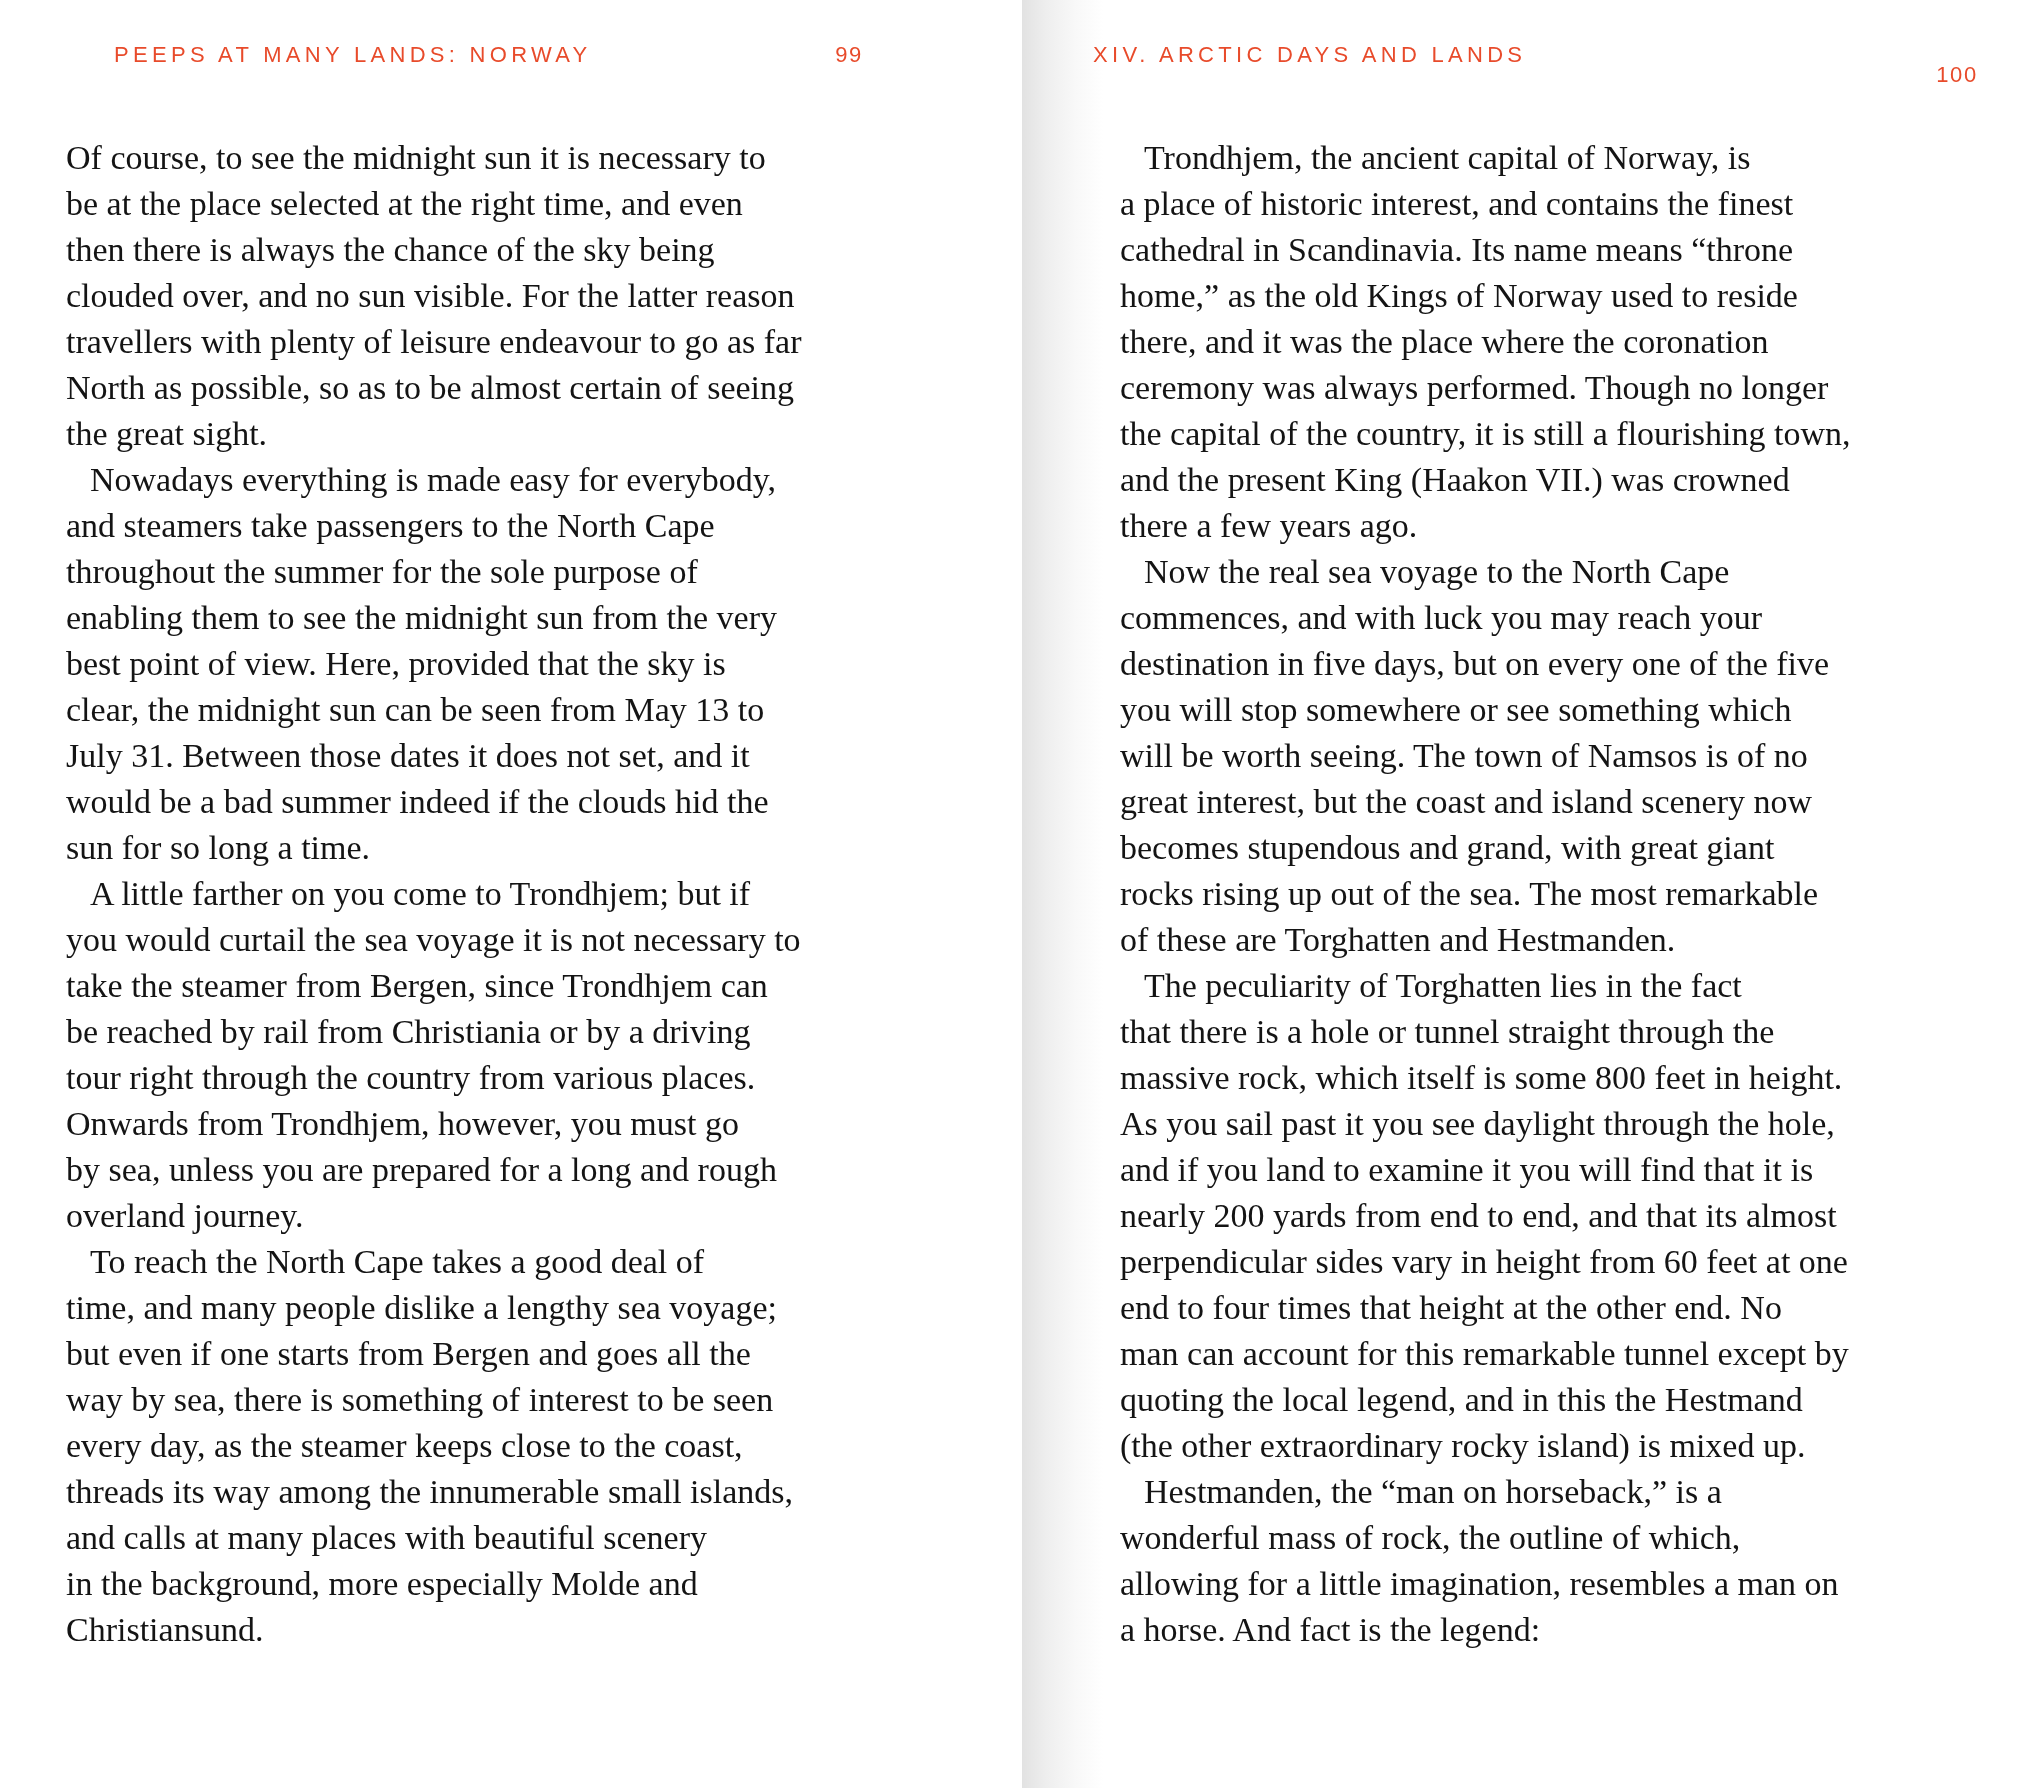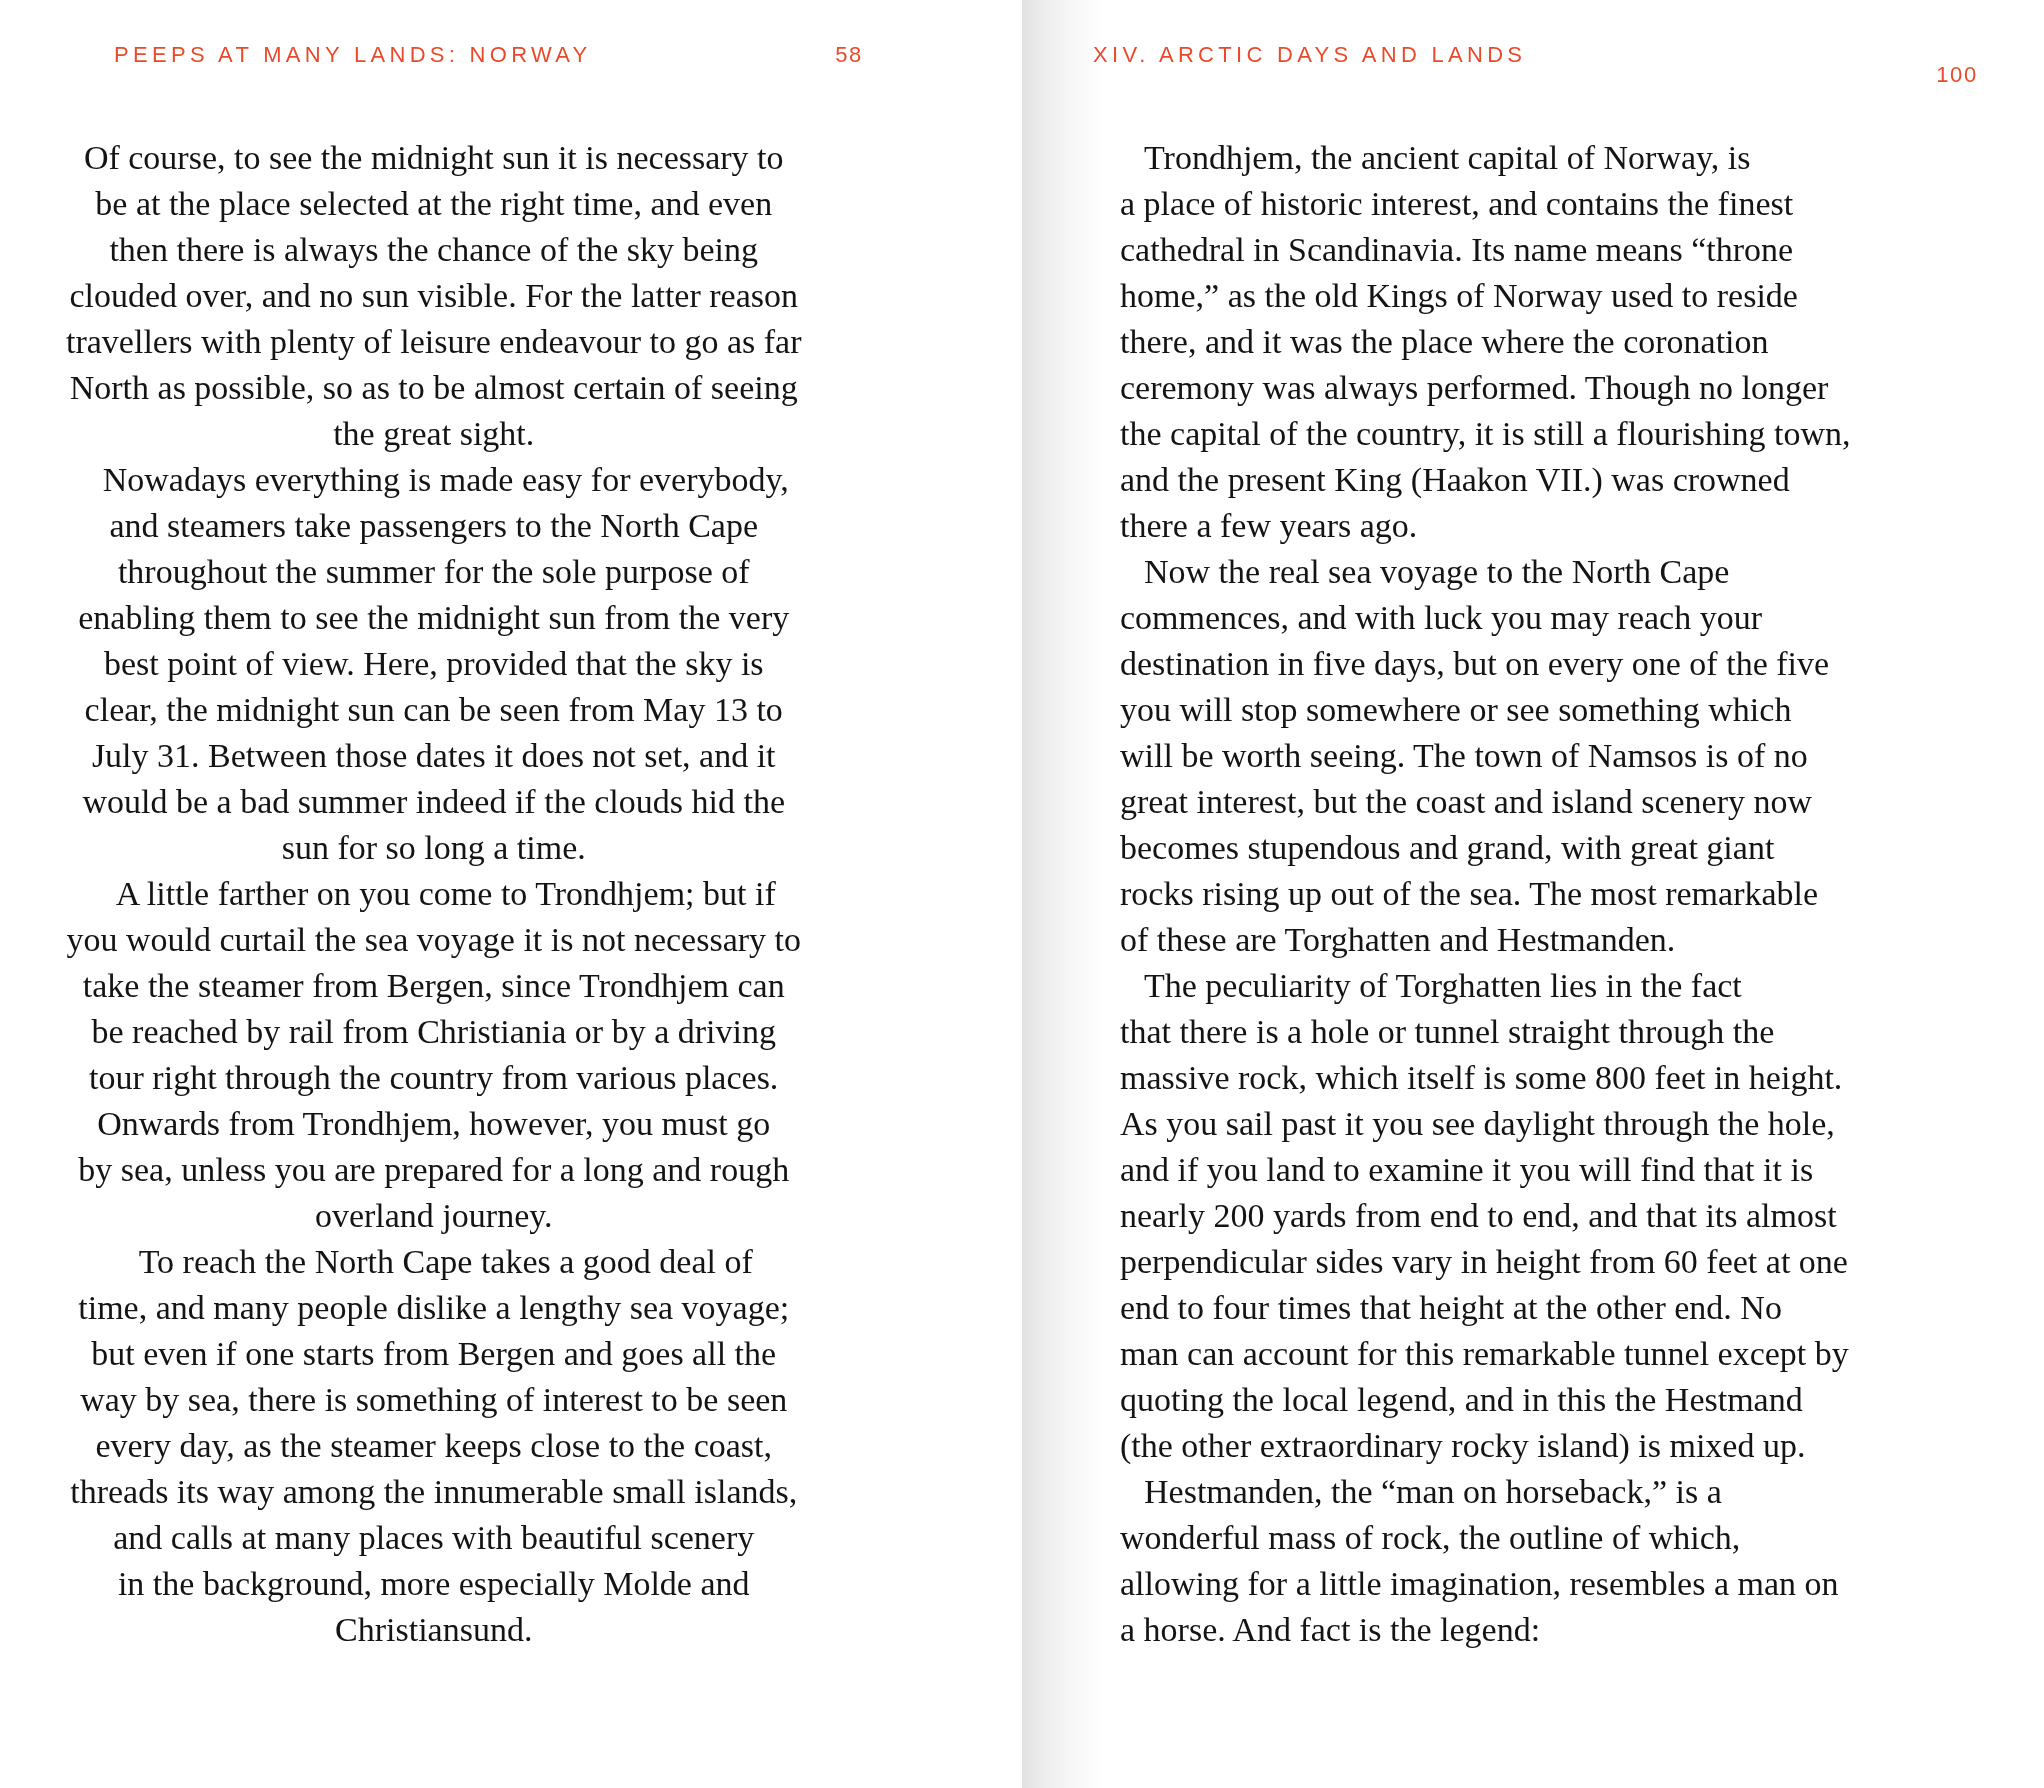--- a/index.html
+++ b/index.html
@@ -29,33 +29,33 @@
   }
   .hdr-left{left:114px;}
   .num-left{right:159px;}
   .hdr-right{left:71px;}
   .num-right{right:66px;margin-top:20px;}
   .body-text{
     position:absolute;top:135px;
     font-size:34px;line-height:46px;
     color:var(--ink,#141414);
   }
-  .body-left{left:66px;text-align:center;}
+  .body-left{left:66px;}
   .body-right{left:98px;}
   .body-text p{margin:0;white-space:pre;}
   .body-text p.indent{text-indent:24px;}
 </style>
 </head>
 <body>
 
 <div class="spread">
 
   <section class="page left">
     <span class="running-header hdr-left">PEEPS AT MANY LANDS: NORWAY</span>
-    <span class="page-num num-left">58</span>
+    <span class="page-num num-left">99</span>
     <div class="body-text body-left">
       <p>Of course, to see the midnight sun it is necessary to
 be at the place selected at the right time, and even
 then there is always the chance of the sky being
 clouded over, and no sun visible. For the latter reason
 travellers with plenty of leisure endeavour to go as far
 North as possible, so as to be almost certain of seeing
 the great sight.</p>
       <p class="indent">Nowadays everything is made easy for everybody,
 and steamers take passengers to the North Cape

